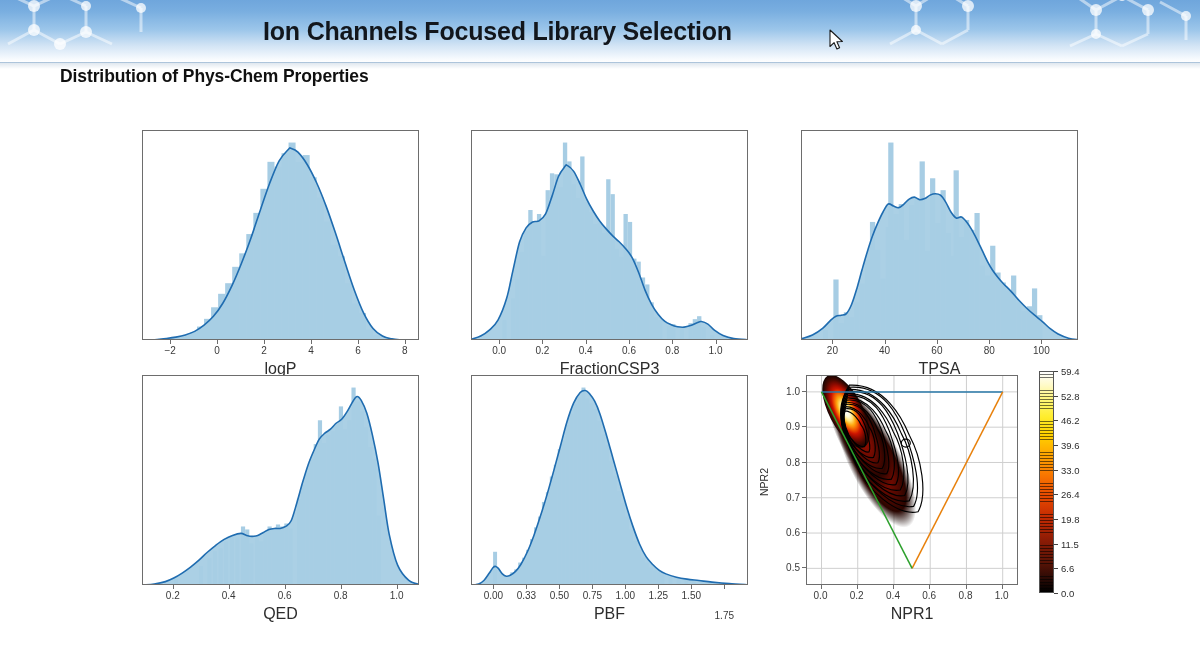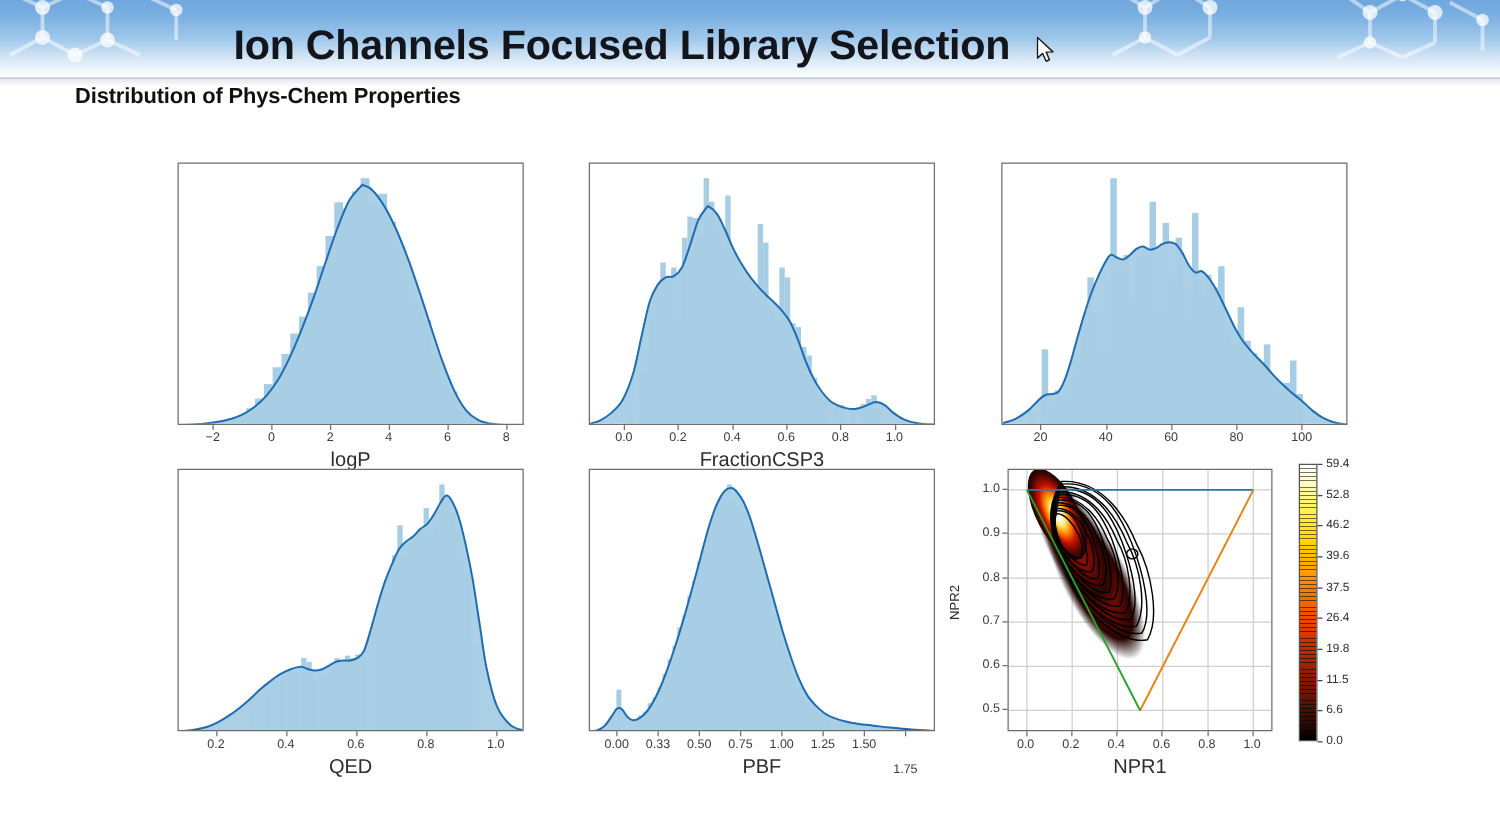--- a/index.html
+++ b/index.html
@@ -13,21 +13,21 @@
   
   #banner{
     position:absolute;left:0;top:0;width:1200px;height:62px;
     background:linear-gradient(to bottom,#6fa6dc 0%,#79aee0 18%,#9cc6ea 48%,#cfe2f4 72%,#eef5fc 90%,#ffffff 100%);
     overflow:hidden;
     border-bottom:1px solid #b9cfe4;
   }
   #banner .molecules{position:absolute;left:0;top:0;width:1200px;height:62px;}
   #banner-title{
     position:absolute;left:0;top:17px;width:995px;text-align:center;
-    font-size:33px;font-weight:bold;color:#12161c;
+    font-size:25px;font-weight:bold;color:#12161c;
     letter-spacing:-0.2px;
     font-family:"Liberation Sans", sans-serif;
   }
   #banner-shadow{
     position:absolute;left:0;top:62px;width:1200px;height:7px;
     background:linear-gradient(to bottom,rgba(150,175,200,.35),rgba(255,255,255,0));
   }
 
   
   #section-heading{
@@ -318,20 +318,21 @@
         <i class="tickmark" style="left: 188.2px; top: 0px; width: 1px; height: 3.5px;"></i>
         <i class="tickmark" style="left: 240.4px; top: 0px; width: 1px; height: 3.5px;"></i>
       </div>
       <div class="ticklabels" style="left: 801px; top: 233px; width: 277px;">
         <span style="left: 31.4px;">20</span>
         <span style="left: 83.6px;">40</span>
         <span style="left: 135.9px;">60</span>
         <span style="left: 188.2px;">80</span>
         <span style="left: 240.4px;">100</span>
       </div>
+      <div class="xlabel" style="left: 801px; top: 248px; width: 277px;">TPSA</div>
     </div>
     <div class="panel" style="left: 0px; top: 0px; width: 1200px; height: 520px;">
       <div class="axes" style="left: 142px; top: 263px; width: 277px; height: 210px;">
         <svg width="277" height="210" viewBox="0 0 277 210">
           <g>
             <rect x="30.78" y="203.05" width="4.20" height="6.95" fill="#a7cde4"></rect>
             <rect x="55.96" y="190.16" width="4.20" height="19.84" fill="#a7cde4"></rect>
             <rect x="64.35" y="182.22" width="4.20" height="27.78" fill="#a7cde4"></rect>
             <rect x="69.95" y="175.27" width="4.20" height="34.73" fill="#a7cde4"></rect>
             <rect x="75.55" y="172.29" width="4.20" height="37.71" fill="#a7cde4"></rect>
@@ -611,21 +612,21 @@
           <span style="left: 7px; top: 222px;">0.0</span>
           <i style="left: 0px; top: 197.3px;"></i>
           <span style="left: 7px; top: 197.3px;">6.6</span>
           <i style="left: 0px; top: 172.7px;"></i>
           <span style="left: 7px; top: 172.7px;">11.5</span>
           <i style="left: 0px; top: 148px;"></i>
           <span style="left: 7px; top: 148px;">19.8</span>
           <i style="left: 0px; top: 123.3px;"></i>
           <span style="left: 7px; top: 123.3px;">26.4</span>
           <i style="left: 0px; top: 98.7px;"></i>
-          <span style="left: 7px; top: 98.7px;">37.5</span>
+          <span style="left: 7px; top: 98.7px;">33.0</span>
           <i style="left: 0px; top: 74px;"></i>
           <span style="left: 7px; top: 74px;">39.6</span>
           <i style="left: 0px; top: 49.3px;"></i>
           <span style="left: 7px; top: 49.3px;">46.2</span>
           <i style="left: 0px; top: 24.7px;"></i>
           <span style="left: 7px; top: 24.7px;">52.8</span>
           <i style="left: 0px; top: 0px;"></i>
           <span style="left: 7px; top: 0px;">59.4</span>
         </div>
       </div>

